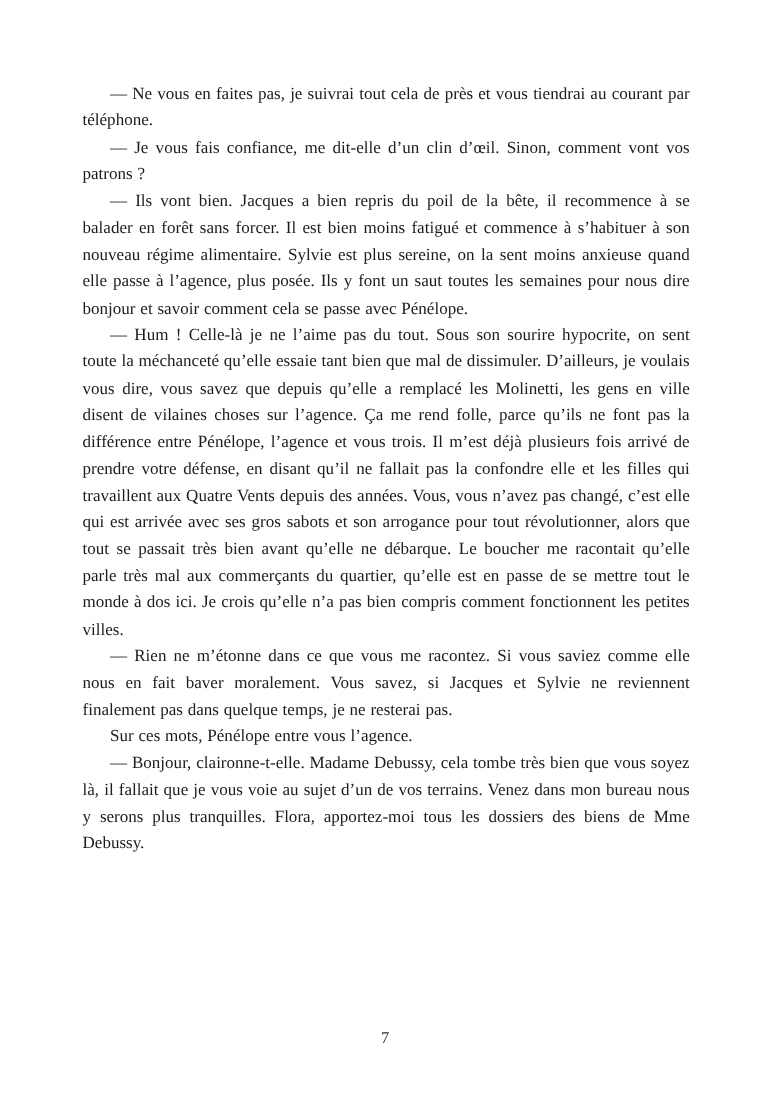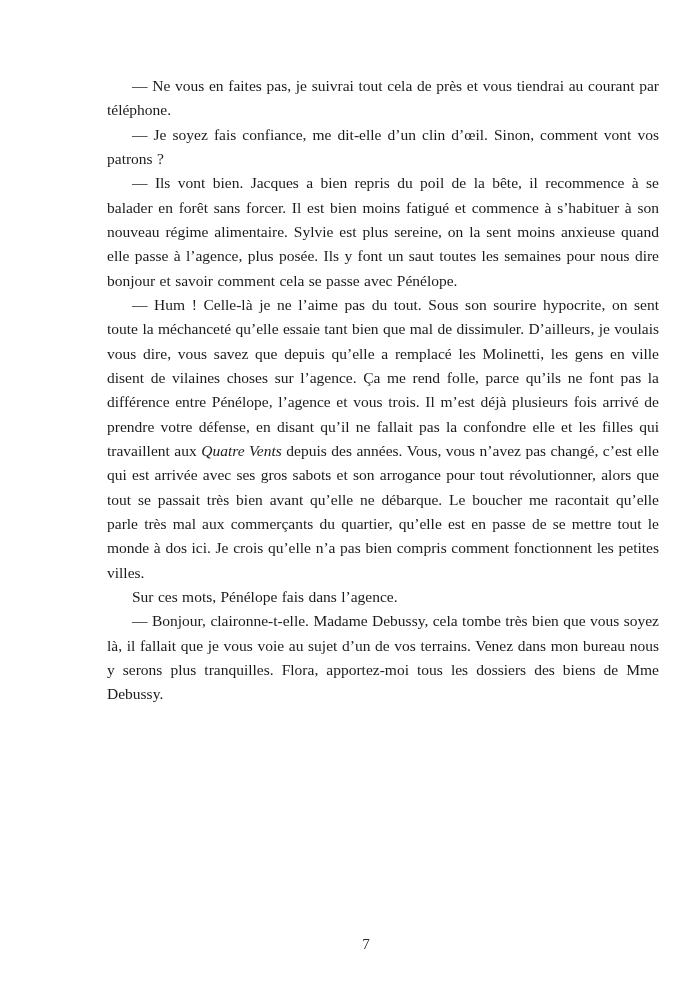--- a/index.html
+++ b/index.html
@@ -12,57 +12,56 @@
     background: #ffffff;
     position: relative;
     overflow: hidden;
     font-family: "Liberation Serif", "DejaVu Serif", serif;
     color: #1b1b1b;
   }
   .page {
     position: absolute;
     inset: 0;
     background: #ffffff;
-    margin-left: 32px;
   }
   .text-block {
     position: absolute;
     left: 75px;
     top: 74px;
     width: 552px;
   }
   .text-block p {
     margin: 0;
     padding: 0;
     text-indent: 25px;
     text-align: justify;
     font-size: 15.5px;
     line-height: 24.33px;
     word-spacing: 0.5px;
   }
   .italic {
-    font-style: italic;
   }
   .page-footer {
     position: absolute;
     left: 0;
     right: 0;
     top: 934px;
     text-align: center;
     font-size: 15px;
     line-height: 20px;
     color: #2a2a2a;
   }
 </style>
 </head>
 <body>
 
 <div class="page">
   <div class="text-block">
     <p>— Ne vous en faites pas, je suivrai tout cela de près et vous tiendrai au courant par téléphone.</p>
-    <p>— Je soyez fais confiance, me dit-elle d’un clin d’œil. Sinon, comment vont vos patrons ?</p>
+    <p>— Je vous fais confiance, me dit-elle d’un clin d’œil. Sinon, comment vont vos patrons ?</p>
     <p>— Ils vont bien. Jacques a bien repris du poil de la bête, il recommence à se balader en forêt sans forcer. Il est bien moins fatigué et commence à s’habituer à son nouveau régime alimentaire. Sylvie est plus sereine, on la sent moins anxieuse quand elle passe à l’agence, plus posée. Ils y font un saut toutes les semaines pour nous dire bonjour et savoir comment cela se passe avec Pénélope.</p>
     <p><span>— Hum ! Celle-là je ne l’aime pas du tout. Sous son sourire hypocrite, on sent toute la méchanceté qu’elle essaie tant bien que mal de dissimuler. D’ailleurs, je voulais vous dire, vous savez que depuis qu’elle a remplacé les Molinetti, les gens en ville disent de vilaines choses sur l’agence. Ça me rend folle, parce qu’ils ne font pas la différence entre Pénélope, l’agence et vous trois. Il m’est déjà plusieurs fois arrivé de prendre votre défense, en disant qu’il ne fallait pas la confondre elle et les filles qui travaillent aux </span><span class="italic">Quatre Vents</span><span> depuis des années. Vous, vous n’avez pas changé, c’est elle qui est arrivée avec ses gros sabots et son arrogance pour tout révolutionner, alors que tout se passait très bien avant qu’elle ne débarque. Le boucher me racontait qu’elle parle très mal aux commerçants du quartier, qu’elle est en passe de se mettre tout le monde à dos ici. Je crois qu’elle n’a pas bien compris comment fonctionnent les petites villes.</span></p>
-    <p>Sur ces mots, Pénélope fais dans l’agence.</p>
+    <p>— Rien ne m’étonne dans ce que vous me racontez. Si vous saviez comme elle nous en fait baver moralement. Vous savez, si Jacques et Sylvie ne reviennent finalement pas dans quelque temps, je ne resterai pas.</p>
+    <p>Sur ces mots, Pénélope entre vous l’agence.</p>
     <p>— Bonjour, claironne-t-elle. Madame Debussy, cela tombe très bien que vous soyez là, il fallait que je vous voie au sujet d’un de vos terrains. Venez dans mon bureau nous y serons plus tranquilles. Flora, apportez-moi tous les dossiers des biens de Mme Debussy.</p>
   </div>
   <div class="page-footer">7</div>
 </div>
 
 </body></html>

